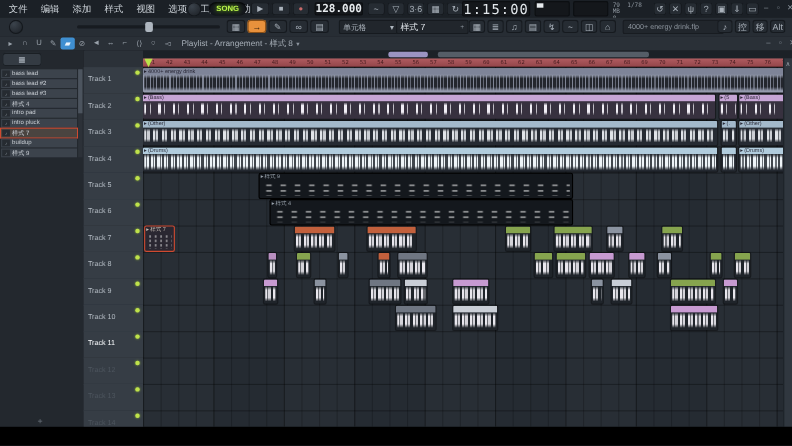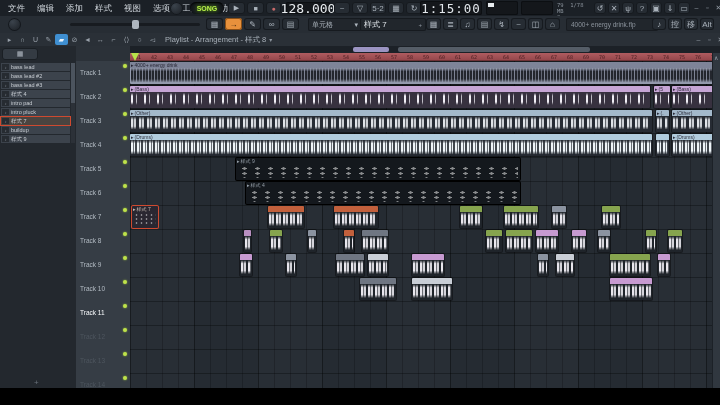--- a/index.html
+++ b/index.html
@@ -8,21 +8,21 @@
   .abs{position:absolute;}
   
   #bar1{left:0;top:0;width:720px;height:16px;background:#1b2026;border-bottom:1px solid #14181d;}
   #menu-items{position:absolute;left:2px;top:0;height:16px;display:flex;align-items:center;}
   .menu-item{font-size:8.5px;color:#ccd2d8;padding:0 6px;line-height:16px;}
   .knob{border-radius:50%;background:radial-gradient(circle at 35% 30%,#3b434c,#22272d 70%);box-shadow:inset 0 0 0 1px #14181d;}
   .pill{background:#15191e;border-radius:7px;box-shadow:inset 0 1px 2px #000;}
   .tbtn{background:#262c33;border-radius:3px;box-shadow:inset 0 0 0 1px #161a1f;display:flex;align-items:center;justify-content:center;color:#aab2bb;}
   .lcd{background:#14171b;border-radius:2px;box-shadow:inset 0 0 0 1px #0c0f12;display:flex;align-items:center;justify-content:center;}
   .songtxt{font-size:7px;font-weight:bold;color:#b8f14a;text-shadow:0 0 4px #7fd216;}
-  .bpmtxt{font-family:"DejaVu Sans Mono",monospace;font-size:13px;color:#e7ebee;font-weight:normal;}
+  .bpmtxt{font-family:"DejaVu Sans Mono",monospace;font-size:10px;color:#e7ebee;font-weight:bold;}
   .timetxt{font-family:"DejaVu Sans Mono",monospace;font-size:12.5px;color:#e2e7eb;letter-spacing:1px;}
   .memtxt{font-family:"DejaVu Sans Mono",monospace;font-size:5.5px;color:#8d959e;line-height:6px;}
   .winctl{display:flex;gap:2px;align-items:center;}
   .winbtn{width:9px;height:9px;font-size:7px;line-height:9px;text-align:center;color:#8d959e;}
   
   #bar2{left:0;top:16px;width:720px;height:17px;background:#272d34;border-bottom:1px solid #14181d;}
   .slider-track{height:3px;background:#171b20;border-radius:2px;}
   .slider-thumb{width:7px;height:9px;background:#aeb6bf;border-radius:2px;top:-3px;}
   .sbtn{width:17px;height:13px;font-size:8px;}
   .sbtn.active{background:#e8913c;color:#3a2410;box-shadow:inset 0 0 0 1px #8a4f16;}
@@ -133,21 +133,21 @@
       <span class="bpmtxt">128.000</span>
     </div>
     <div class="abs icstrip" style="left:334px;top:2px;" id="transport-icons">
         <div class="tbtn sbtn" style="width: 16px; height: 12px;">
           <span>~</span>
         </div>
         <div class="tbtn sbtn" style="width: 16px; height: 12px;">
           <span>▽</span>
         </div>
         <div class="tbtn sbtn" style="width: 16px; height: 12px;">
-          <span>5·2</span>
+          <span>3·6</span>
         </div>
         <div class="tbtn sbtn" style="width: 16px; height: 12px;">
           <span>▦</span>
         </div>
         <div class="tbtn sbtn" style="width: 16px; height: 12px;">
           <span>↻</span>
         </div>
       </div>
     <div class="abs lcd" style="left:420px;top:1px;width:62px;height:14px;">
       <span class="timetxt">1:15:00</span>

